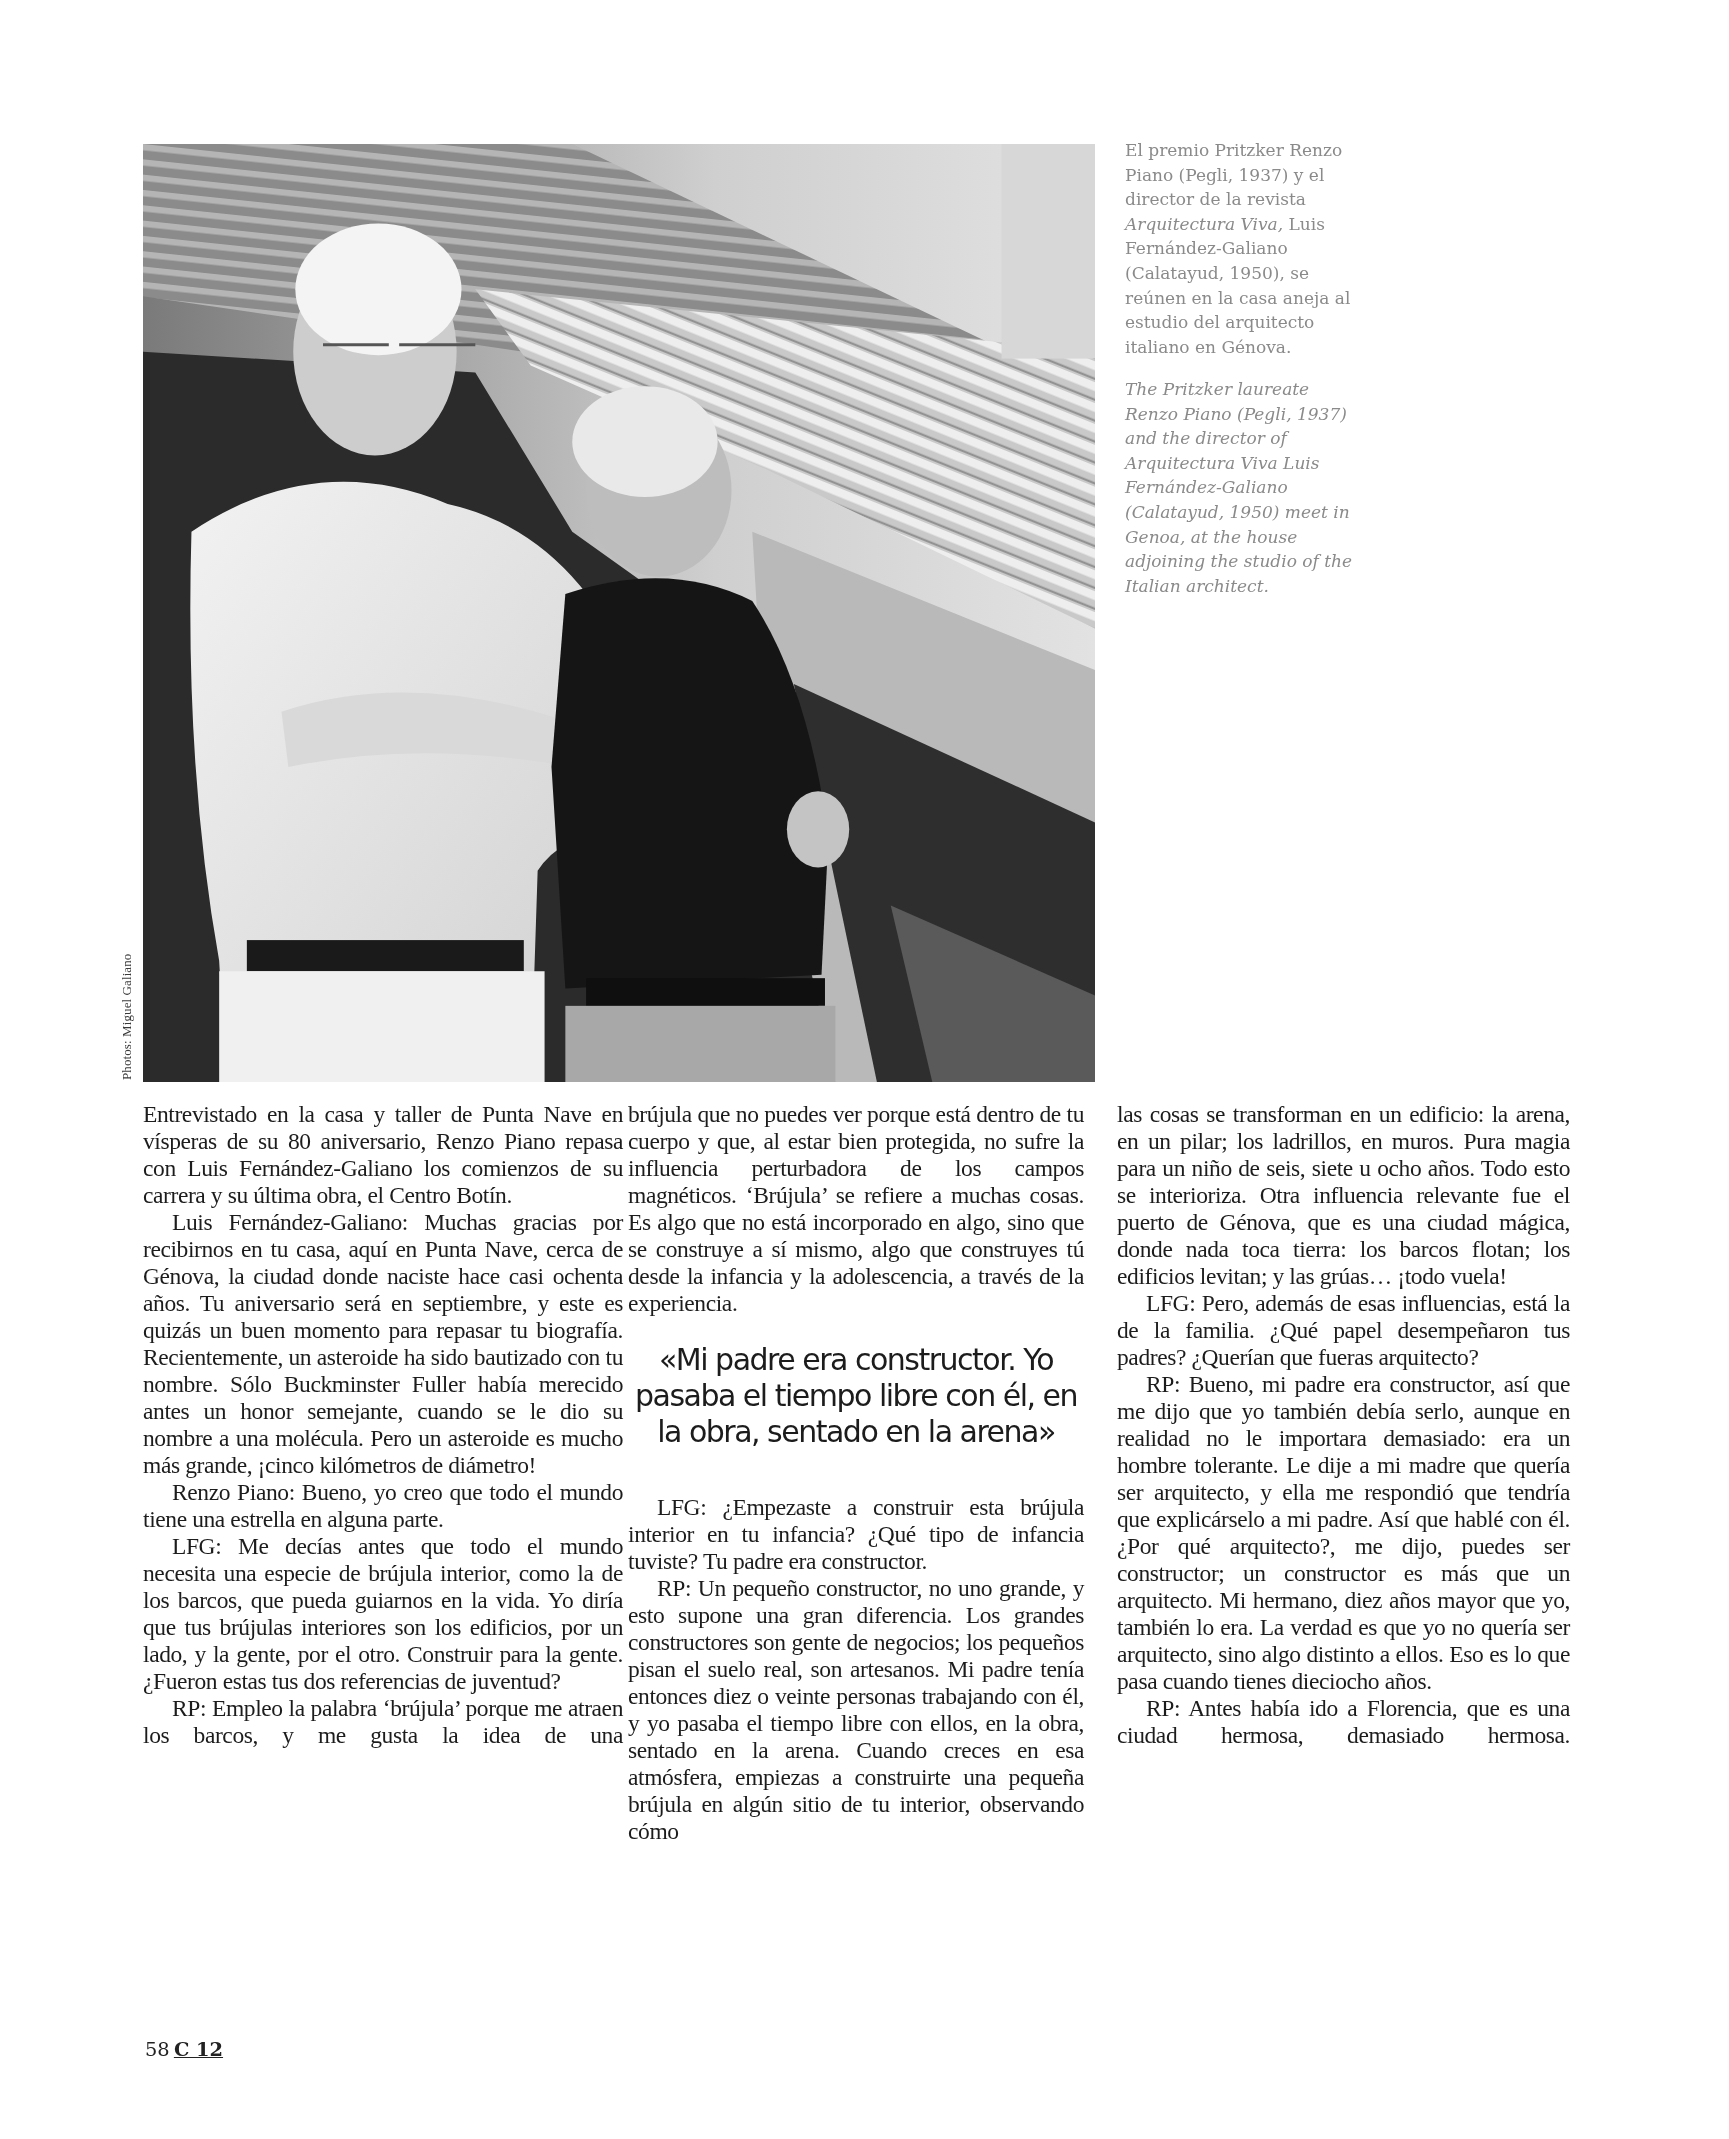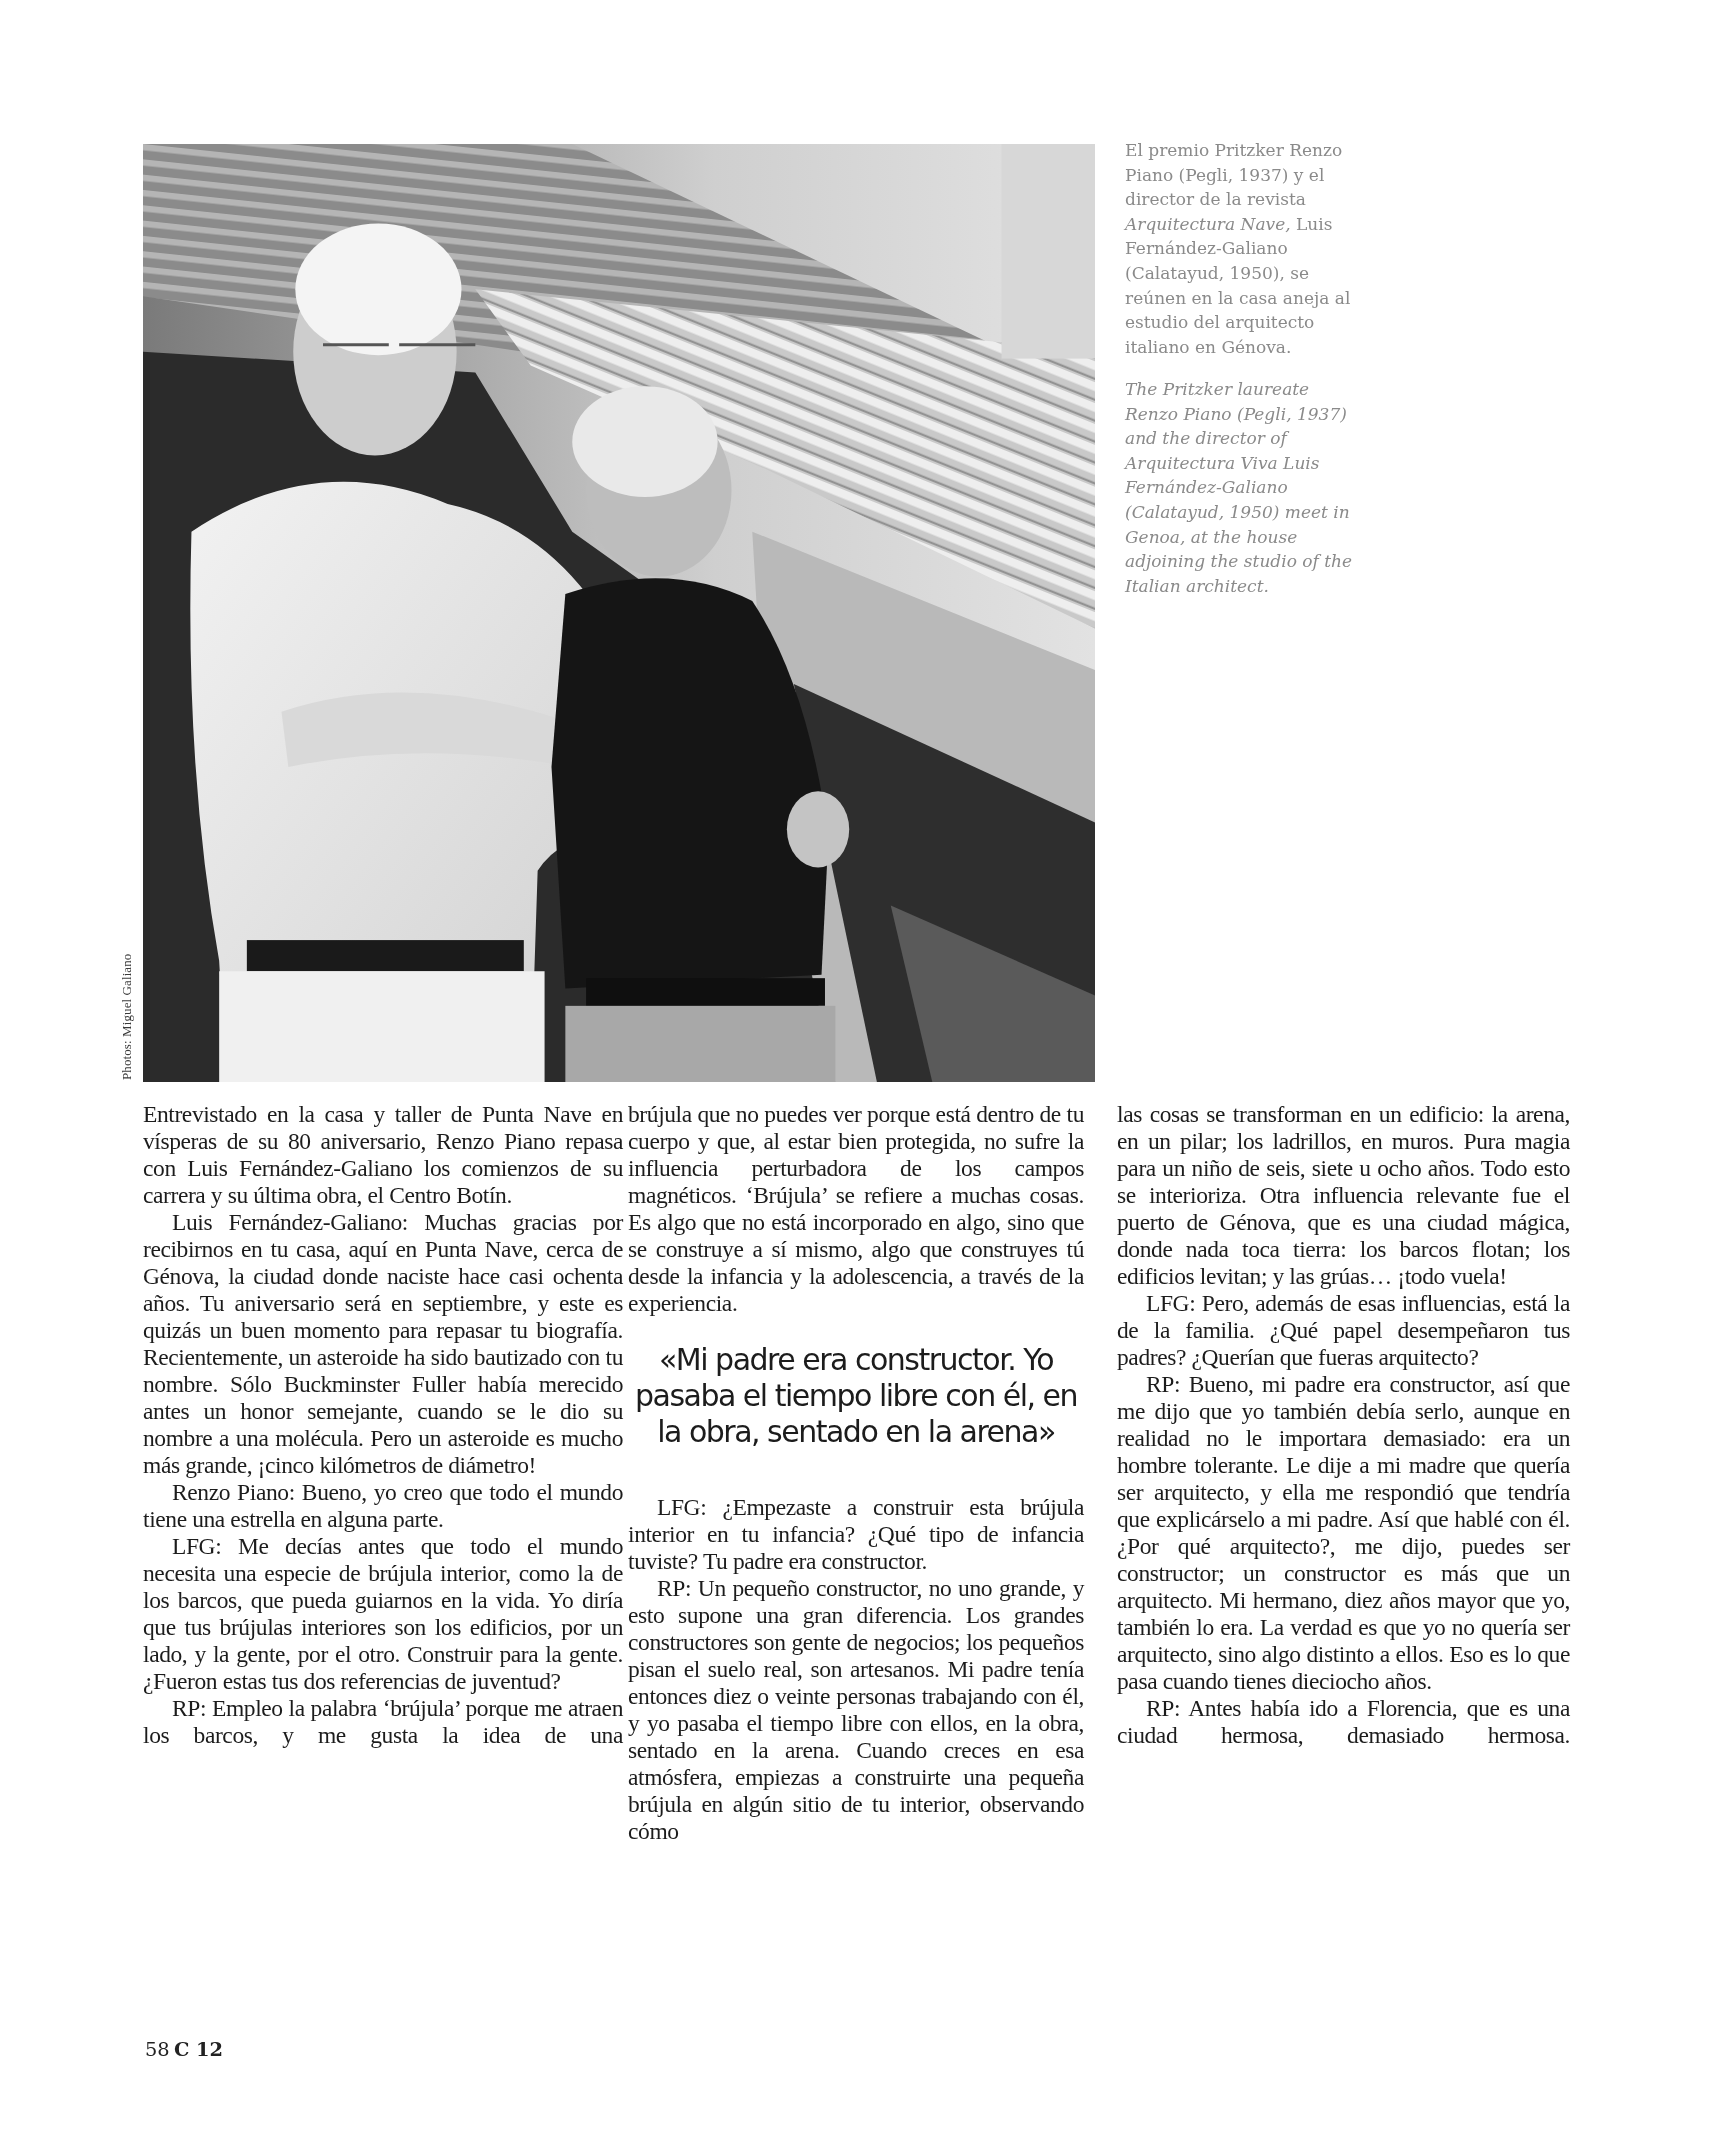--- a/index.html
+++ b/index.html
@@ -17,21 +17,21 @@
     font-size: 23.5px; line-height: 27px; color: #1c1c1c; text-align: justify; hyphens: none; letter-spacing: -0.4px; word-spacing: 0px; }
   .col p { margin: 0; }
   .col p.ind { text-indent: 29px; }
   .col b { font-weight: normal; }
   .col1 { left: 143px; width: 480px; }
   .col2 { left: 628px; width: 456px; }
   .col3 { left: 1117px; width: 453px; }
   .pull { font-family: "DejaVu Sans", "Liberation Sans", sans-serif; font-size: 30px; line-height: 36px; color: #1c1c1c;
     letter-spacing: -1.5px; text-align: center; margin: 25px 0 44px 0; font-weight: normal; }
   .folio { position: absolute; left: 145px; top: 2038px; font-family: "DejaVu Serif", "Liberation Serif", serif; font-size: 19.4px; color: #222; }
-  .folio .mag { font-weight: bold; margin-left: 4.2px; }
+  .folio .mag { font-weight: bold; margin-left: 4.2px; text-decoration: underline; }
 </style>
 </head>
 <body>
 
 <div class="photo">
   <svg viewBox="0 0 1375 1355" preserveAspectRatio="none">
     <defs>
       <linearGradient id="sky" x1="0" y1="0" x2="1" y2="0">
         <stop offset="0" stop-color="#7a7a7a"></stop>
         <stop offset="0.6" stop-color="#cfcfcf"></stop>
@@ -77,21 +77,21 @@
     <ellipse cx="725" cy="430" rx="105" ry="80" fill="#e9e9e9"></ellipse>
     <path d="M610,650 Q760,600 880,660 Q960,780 990,1000 L980,1200 L610,1220 L590,900 Z" fill="#151515"></path>
     <ellipse cx="975" cy="990" rx="45" ry="55" fill="#c4c4c4"></ellipse>
     <rect x="640" y="1205" width="345" height="40" fill="#0f0f0f"></rect>
     <rect x="610" y="1245" width="390" height="110" fill="#a8a8a8"></rect>
   </svg>
 </div>
 
 <div class="credit">Photos: Miguel Galiano</div>
 
-<div class="caption es"><span>El premio Pritzker Renzo Piano (Pegli, 1937) y el director de la revista </span><em>Arquitectura Nave,</em><span> Luis Fernández-Galiano (Calatayud, 1950), se reúnen en la casa aneja al estudio del arquitecto italiano en Génova.</span></div>
+<div class="caption es"><span>El premio Pritzker Renzo Piano (Pegli, 1937) y el director de la revista </span><em>Arquitectura Viva,</em><span> Luis Fernández-Galiano (Calatayud, 1950), se reúnen en la casa aneja al estudio del arquitecto italiano en Génova.</span></div>
 <div class="caption en">The Pritzker laureate Renzo Piano (Pegli, 1937) and the director of Arquitectura Viva Luis Fernández-Galiano (Calatayud, 1950) meet in Genoa, at the house adjoining the studio of the Italian architect.</div>
 
 <div class="col col1">
   <p>Entrevistado en la casa y taller de Punta Nave en vísperas de su 80 aniversario, Renzo Piano repasa con Luis Fernández-Galiano los comienzos de su carrera y su última obra, el Centro Botín.</p>
   <p class="ind"><b>Luis Fernández-Galiano:</b><span> Muchas gracias por recibirnos en tu casa, aquí en Punta Nave, cerca de Génova, la ciudad donde naciste hace casi ochenta años. Tu aniversario será en septiembre, y este es quizás un buen momento para repasar tu biografía. Recientemente, un asteroide ha sido bautizado con tu nombre. Sólo Buckminster Fuller había merecido antes un honor semejante, cuando se le dio su nombre a una molécula. Pero un asteroide es mucho más grande, ¡cinco kilómetros de diámetro!</span></p>
   <p class="ind"><b>Renzo Piano:</b><span> Bueno, yo creo que todo el mundo tiene una estrella en alguna parte.</span></p>
   <p class="ind"><b>LFG:</b><span> Me decías antes que todo el mundo necesita una especie de brújula interior, como la de los barcos, que pueda guiarnos en la vida. Yo diría que tus brújulas interiores son los edificios, por un lado, y la gente, por el otro. Construir para la gente. ¿Fueron estas tus dos referencias de juventud?</span></p>
   <p class="ind" style="text-align-last: justify;"><b>RP:</b><span> Empleo la palabra ‘brújula’ porque me atraen los barcos, y me gusta la idea de una</span></p>
 </div>
 

